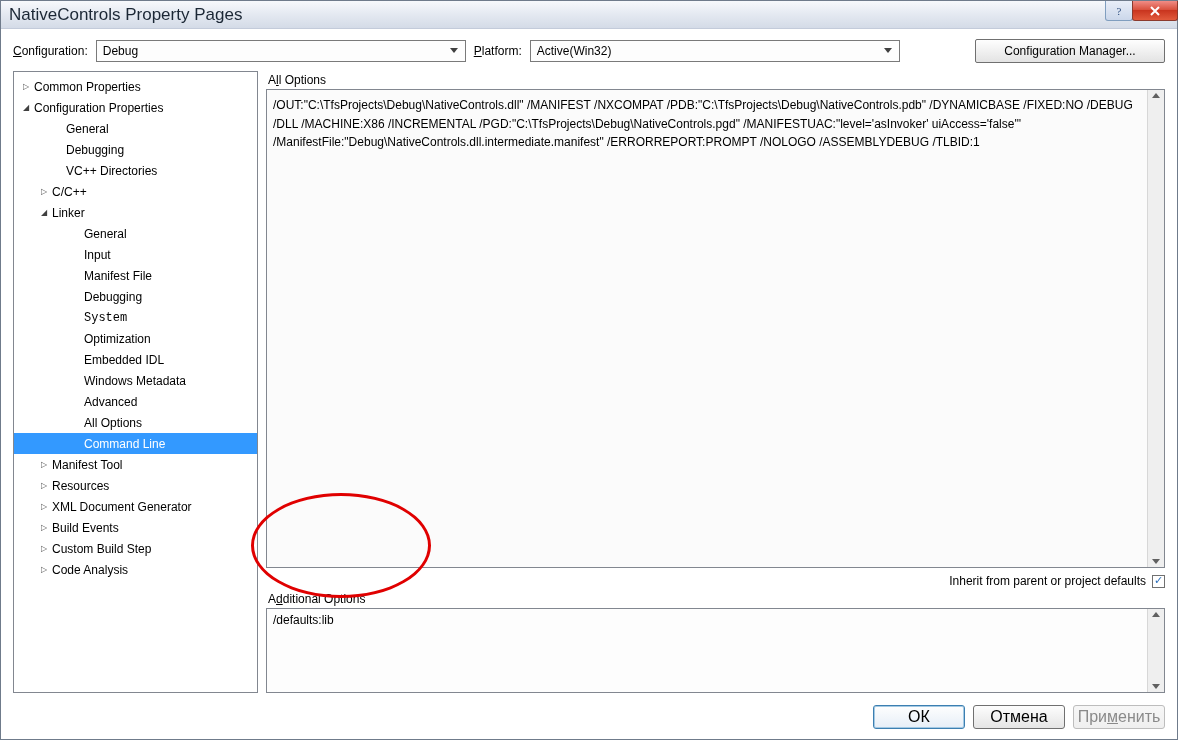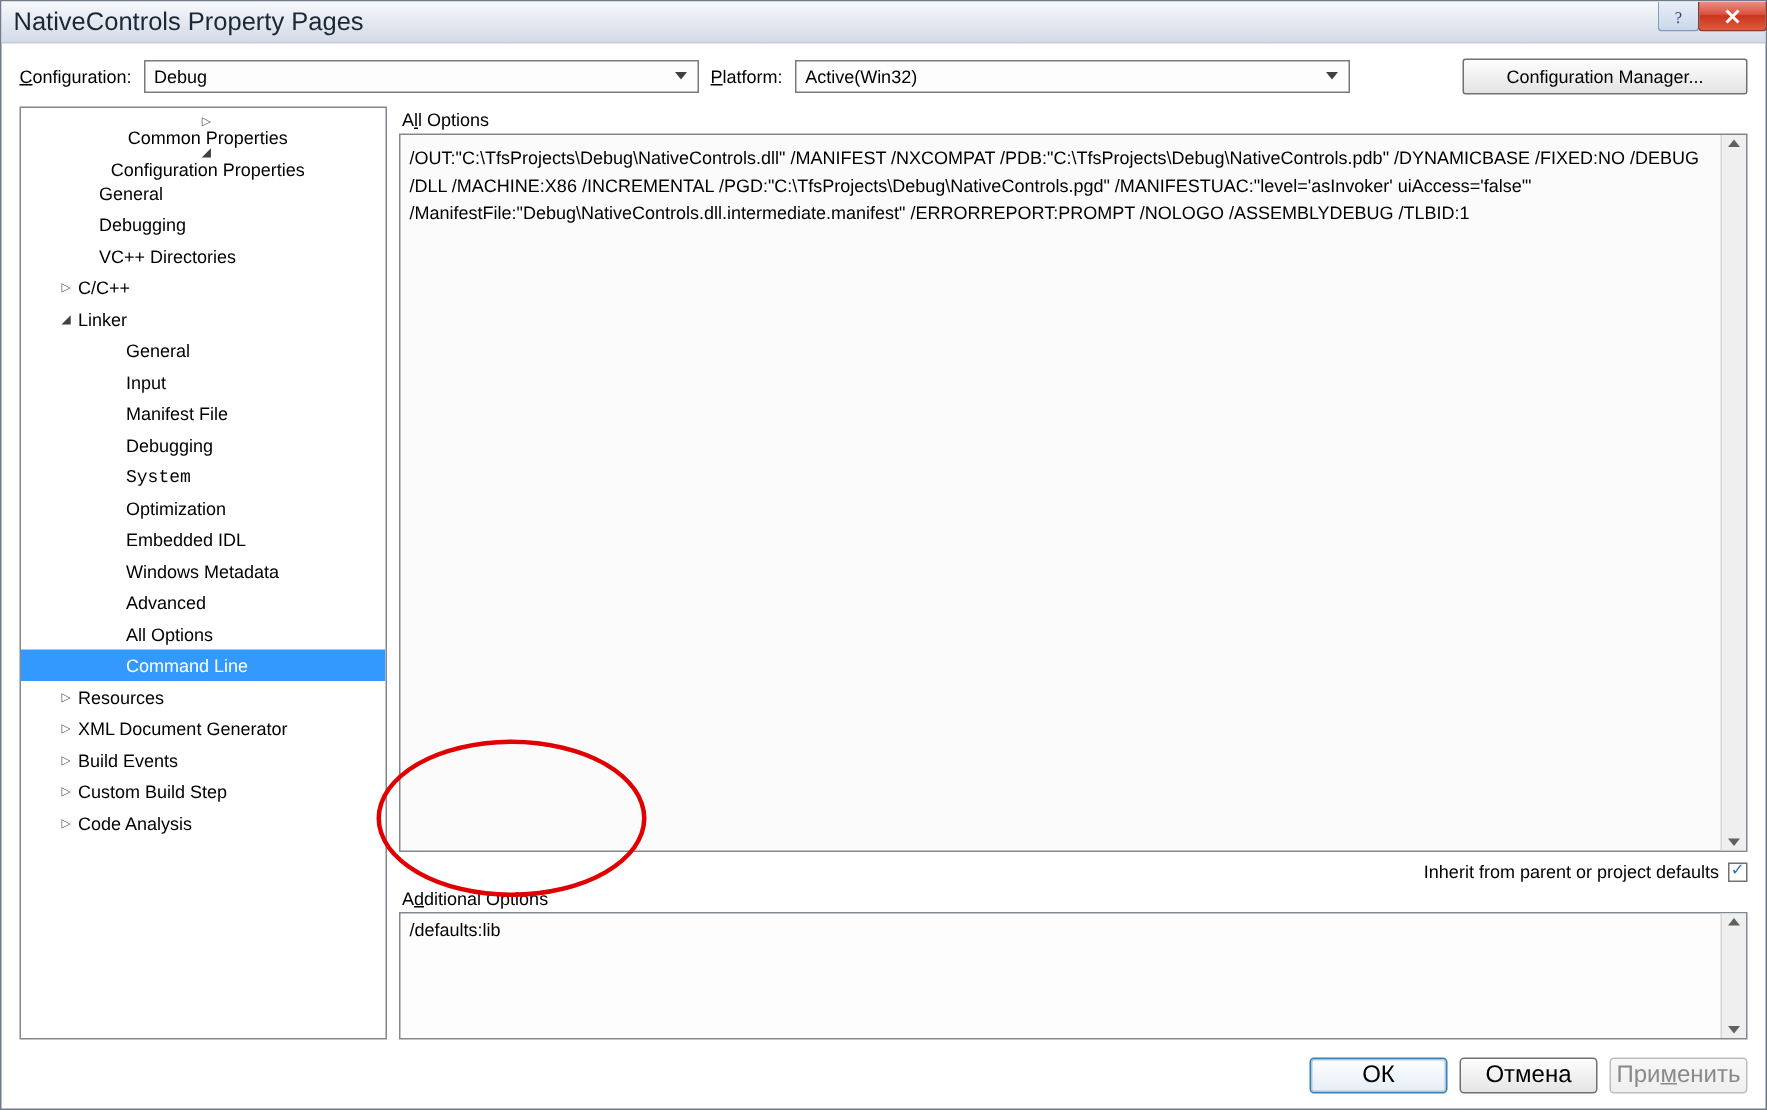--- a/index.html
+++ b/index.html
@@ -45,21 +45,21 @@
   .dlg-btn.default { border-color:#3c7fb1; box-shadow:0 0 0 1px #a4c9e3 inset; background:linear-gradient(to bottom,#fefefe,#e6eef7); }
   .dlg-btn.disabled { color:#8a8a8a; border-color:#bdbdbd; background:linear-gradient(to bottom,#f7f7f7,#efefef); }
   
   .ti { display:flex; align-items:center; height:21px; font-size:12px; padding-left:6px; white-space:nowrap; }
   .ti .tw { width:12px; height:12px; margin-right:2px; display:flex; align-items:center; justify-content:center; color:#595959; font-size:10px; }
   .ti .tw.exp::before { content:"◢"; font-size:8px; color:#404040; }
   .ti .tw.col::before { content:"▷"; font-size:8px; color:#595959; }
   .ti .lbltxt { }
   .ti.sel { background:#3399ff; color:#fff; }
   .ti.sel .lbltxt { color:#fff; }
-  .ind0 { padding-left: 6px; flex-direction: column; }
+  .ind0 { padding-left: 6px; }
   .ind1 { padding-left: 22px; }
   .ind2 { padding-left: 40px; }
   
   .anno { position:absolute; border:3px solid #e00000; border-radius:50%; pointer-events:none; }
 </style>
 </head>
 <body>
 
 <div class="window">
 
@@ -174,20 +174,24 @@
           <div class="ti ind2" style="padding-left: 56px;">
             <span class="tw "></span>
             <span class="lbltxt">All Options</span>
           </div>
           <div class="ti ind2 sel" style="padding-left: 56px;">
             <span class="tw "></span>
             <span class="lbltxt">Command Line</span>
           </div>
           <div class="ti ind1" style="padding-left: 24px;">
             <span class="tw col"></span>
+            <span class="lbltxt">Manifest Tool</span>
+          </div>
+          <div class="ti ind1" style="padding-left: 24px;">
+            <span class="tw col"></span>
             <span class="lbltxt">Resources</span>
           </div>
           <div class="ti ind1" style="padding-left: 24px;">
             <span class="tw col"></span>
             <span class="lbltxt">XML Document Generator</span>
           </div>
           <div class="ti ind1" style="padding-left: 24px;">
             <span class="tw col"></span>
             <span class="lbltxt">Build Events</span>
           </div>

